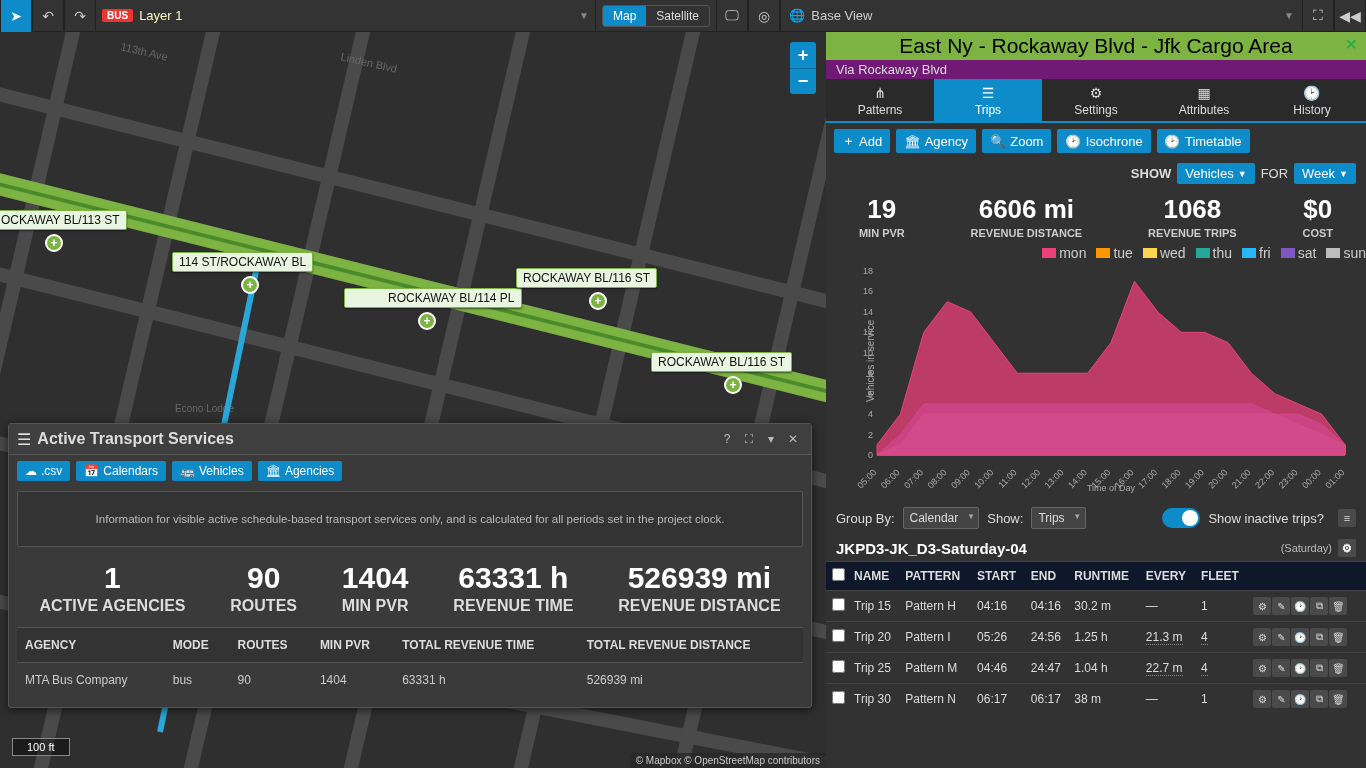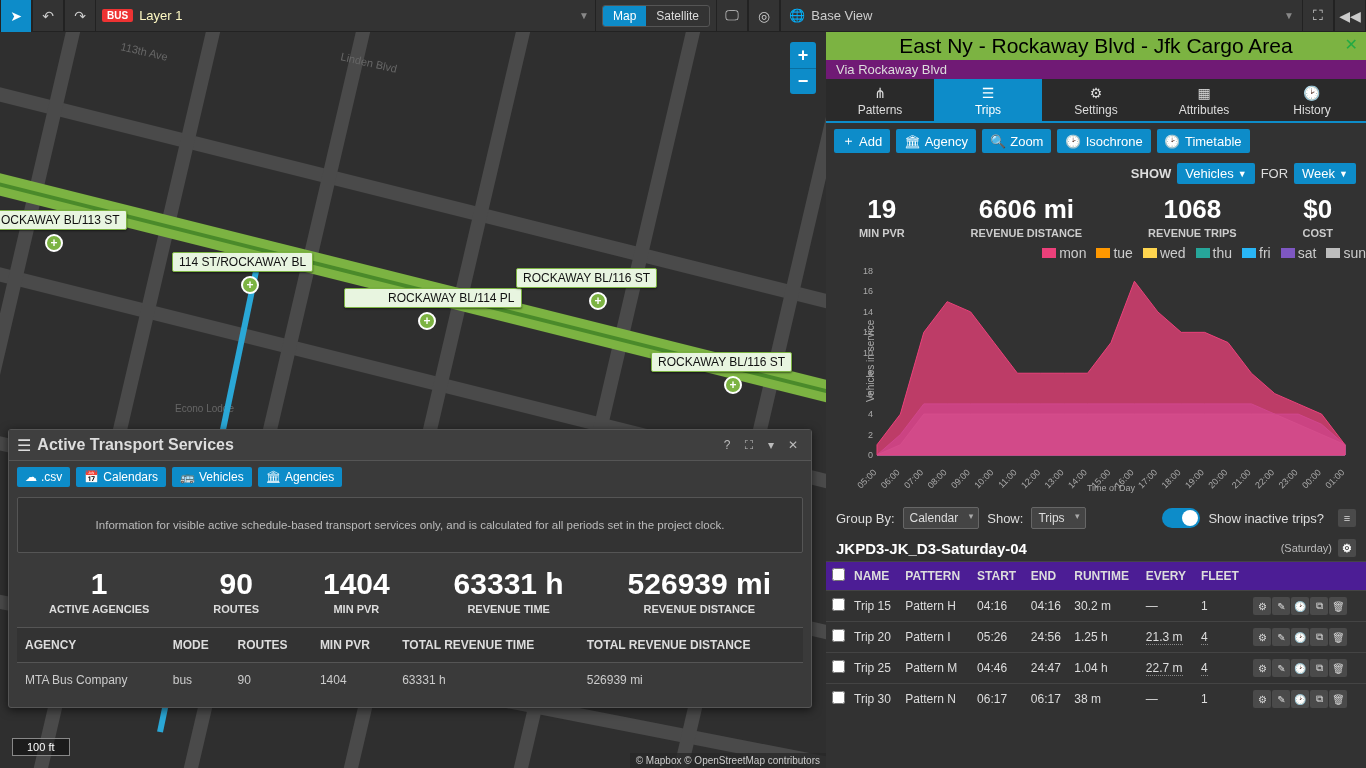--- a/index.html
+++ b/index.html
@@ -32,21 +32,21 @@
 .ats-header { display: flex; align-items: center; padding: 5px 8px; background: #3f3f3f; border-bottom: 1px solid #555; }
 .ats-header .title { font-size: 16px; color: #ddd; font-weight: bold; }
 .ats-header .icons { margin-left: auto; display: flex; gap: 2px; }
 .ats-header .ico { width: 20px; height: 20px; display: flex; align-items: center; justify-content: center; cursor: pointer; font-size: 12px; color: #bbb; border-radius: 2px; }
 .ats-tabs { display: flex; gap: 6px; padding: 6px 8px; }
 .ats-tab { background: #0d8cc9; color: #fff; font-size: 12px; padding: 3px 8px; border-radius: 2px; cursor: pointer; display: flex; align-items: center; gap: 4px; }
 .ats-info { margin: 4px 8px 10px; padding: 21px; background: #333; border: 1px solid #555; font-size: 11.5px; color: #bbb; text-align: center; border-radius: 2px; }
 .ats-stats { display: flex; justify-content: space-around; padding: 4px 8px 12px; }
 .ats-stat { text-align: center; }
 .ats-stat .v { font-size: 30px; font-weight: bold; color: #fff; }
-.ats-stat .l { font-size: 11px; color: #ddd; font-weight: bold; margin-top: 2px; }
+.ats-stat .l { font-size: 16px; color: #ddd; font-weight: bold; margin-top: 2px; }
 .ats-table { width: calc(100% - 16px); margin: 0 8px 10px; border-collapse: collapse; font-size: 12px; }
 .ats-table th, .ats-table td { text-align: left; padding: 10px 8px; border-top: 1px solid #555; }
 .ats-table th { color: #ddd; font-weight: bold; background: #333; }
 .ats-table td { color: #ccc; }
 
 .side { width: 540px; height: 736px; background: #323232; display: flex; flex-direction: column; }
 .side-title { background: #7cb342; color: #000; text-align: center; font-size: 21px; padding: 2px 4px; position: relative; font-weight: 500; }
 .side-title .x { position: absolute; right: 8px; top: 3px; color: #2a4; font-size: 16px; cursor: pointer; }
 .side-sub { padding: 2px 10px; font-size: 13px; color: #ddd; background: #701a75; }
 .side-tabs { display: flex; background: #2a2a2a; border-bottom: 2px solid #0d8cc9; }
@@ -70,21 +70,21 @@
 .ylabel { position: absolute; left: -12px; top: 50%; transform: rotate(-90deg) translateX(30%); font-size: 10px; color: #aaa; white-space: nowrap; }
 .group-row { display: flex; align-items: center; gap: 8px; padding: 6px 10px; font-size: 13px; }
 .select { background: #444; border: 1px solid #666; color: #ddd; padding: 3px 20px 3px 6px; font-size: 12px; position: relative; border-radius: 2px; }
 .select::after { content: "▾"; position: absolute; right: 5px; top: 3px; font-size: 9px; color: #aaa; }
 .toggle { width: 38px; height: 20px; background: #0d8cc9; border-radius: 10px; position: relative; margin-left: auto; }
 .toggle::after { content: ""; position: absolute; right: 2px; top: 2px; width: 16px; height: 16px; background: #fff; border-radius: 50%; }
 .sched-head { display: flex; align-items: center; padding: 4px 10px; font-size: 15px; font-weight: bold; color: #fff; }
 .sched-head .day { margin-left: auto; font-size: 11px; font-weight: normal; color: #bbb; }
 .trip-table { width: 100%; border-collapse: collapse; font-size: 12px; }
 .trip-table th, .trip-table td { text-align: left; padding: 6px 4px; border-top: 1px solid #444; }
-.trip-table th { background: #4c1d95; font-weight: bold; }
+.trip-table th { background: #0f172a; font-weight: bold; }
 .trip-table th:first-child, .trip-table td:first-child { width: 24px; text-align: center; }
 .dotted { border-bottom: 1px dotted #888; margin-top: 20px; }
 .row-icons { display: flex; gap: 1px; }
 .row-icons span { width: 18px; height: 18px; background: #4a4a4a; display: inline-flex; align-items: center; justify-content: center; font-size: 10px; border-radius: 2px; cursor: pointer; color:#ddd; }
 .gear-btn { width: 18px; height: 18px; background: #4a4a4a; display: inline-flex; align-items: center; justify-content: center; font-size: 11px; border-radius: 2px; cursor: pointer; margin-left:6px; }
 input[type=checkbox] { cursor: pointer; }
 </style>
 </head>
 <body>
 

